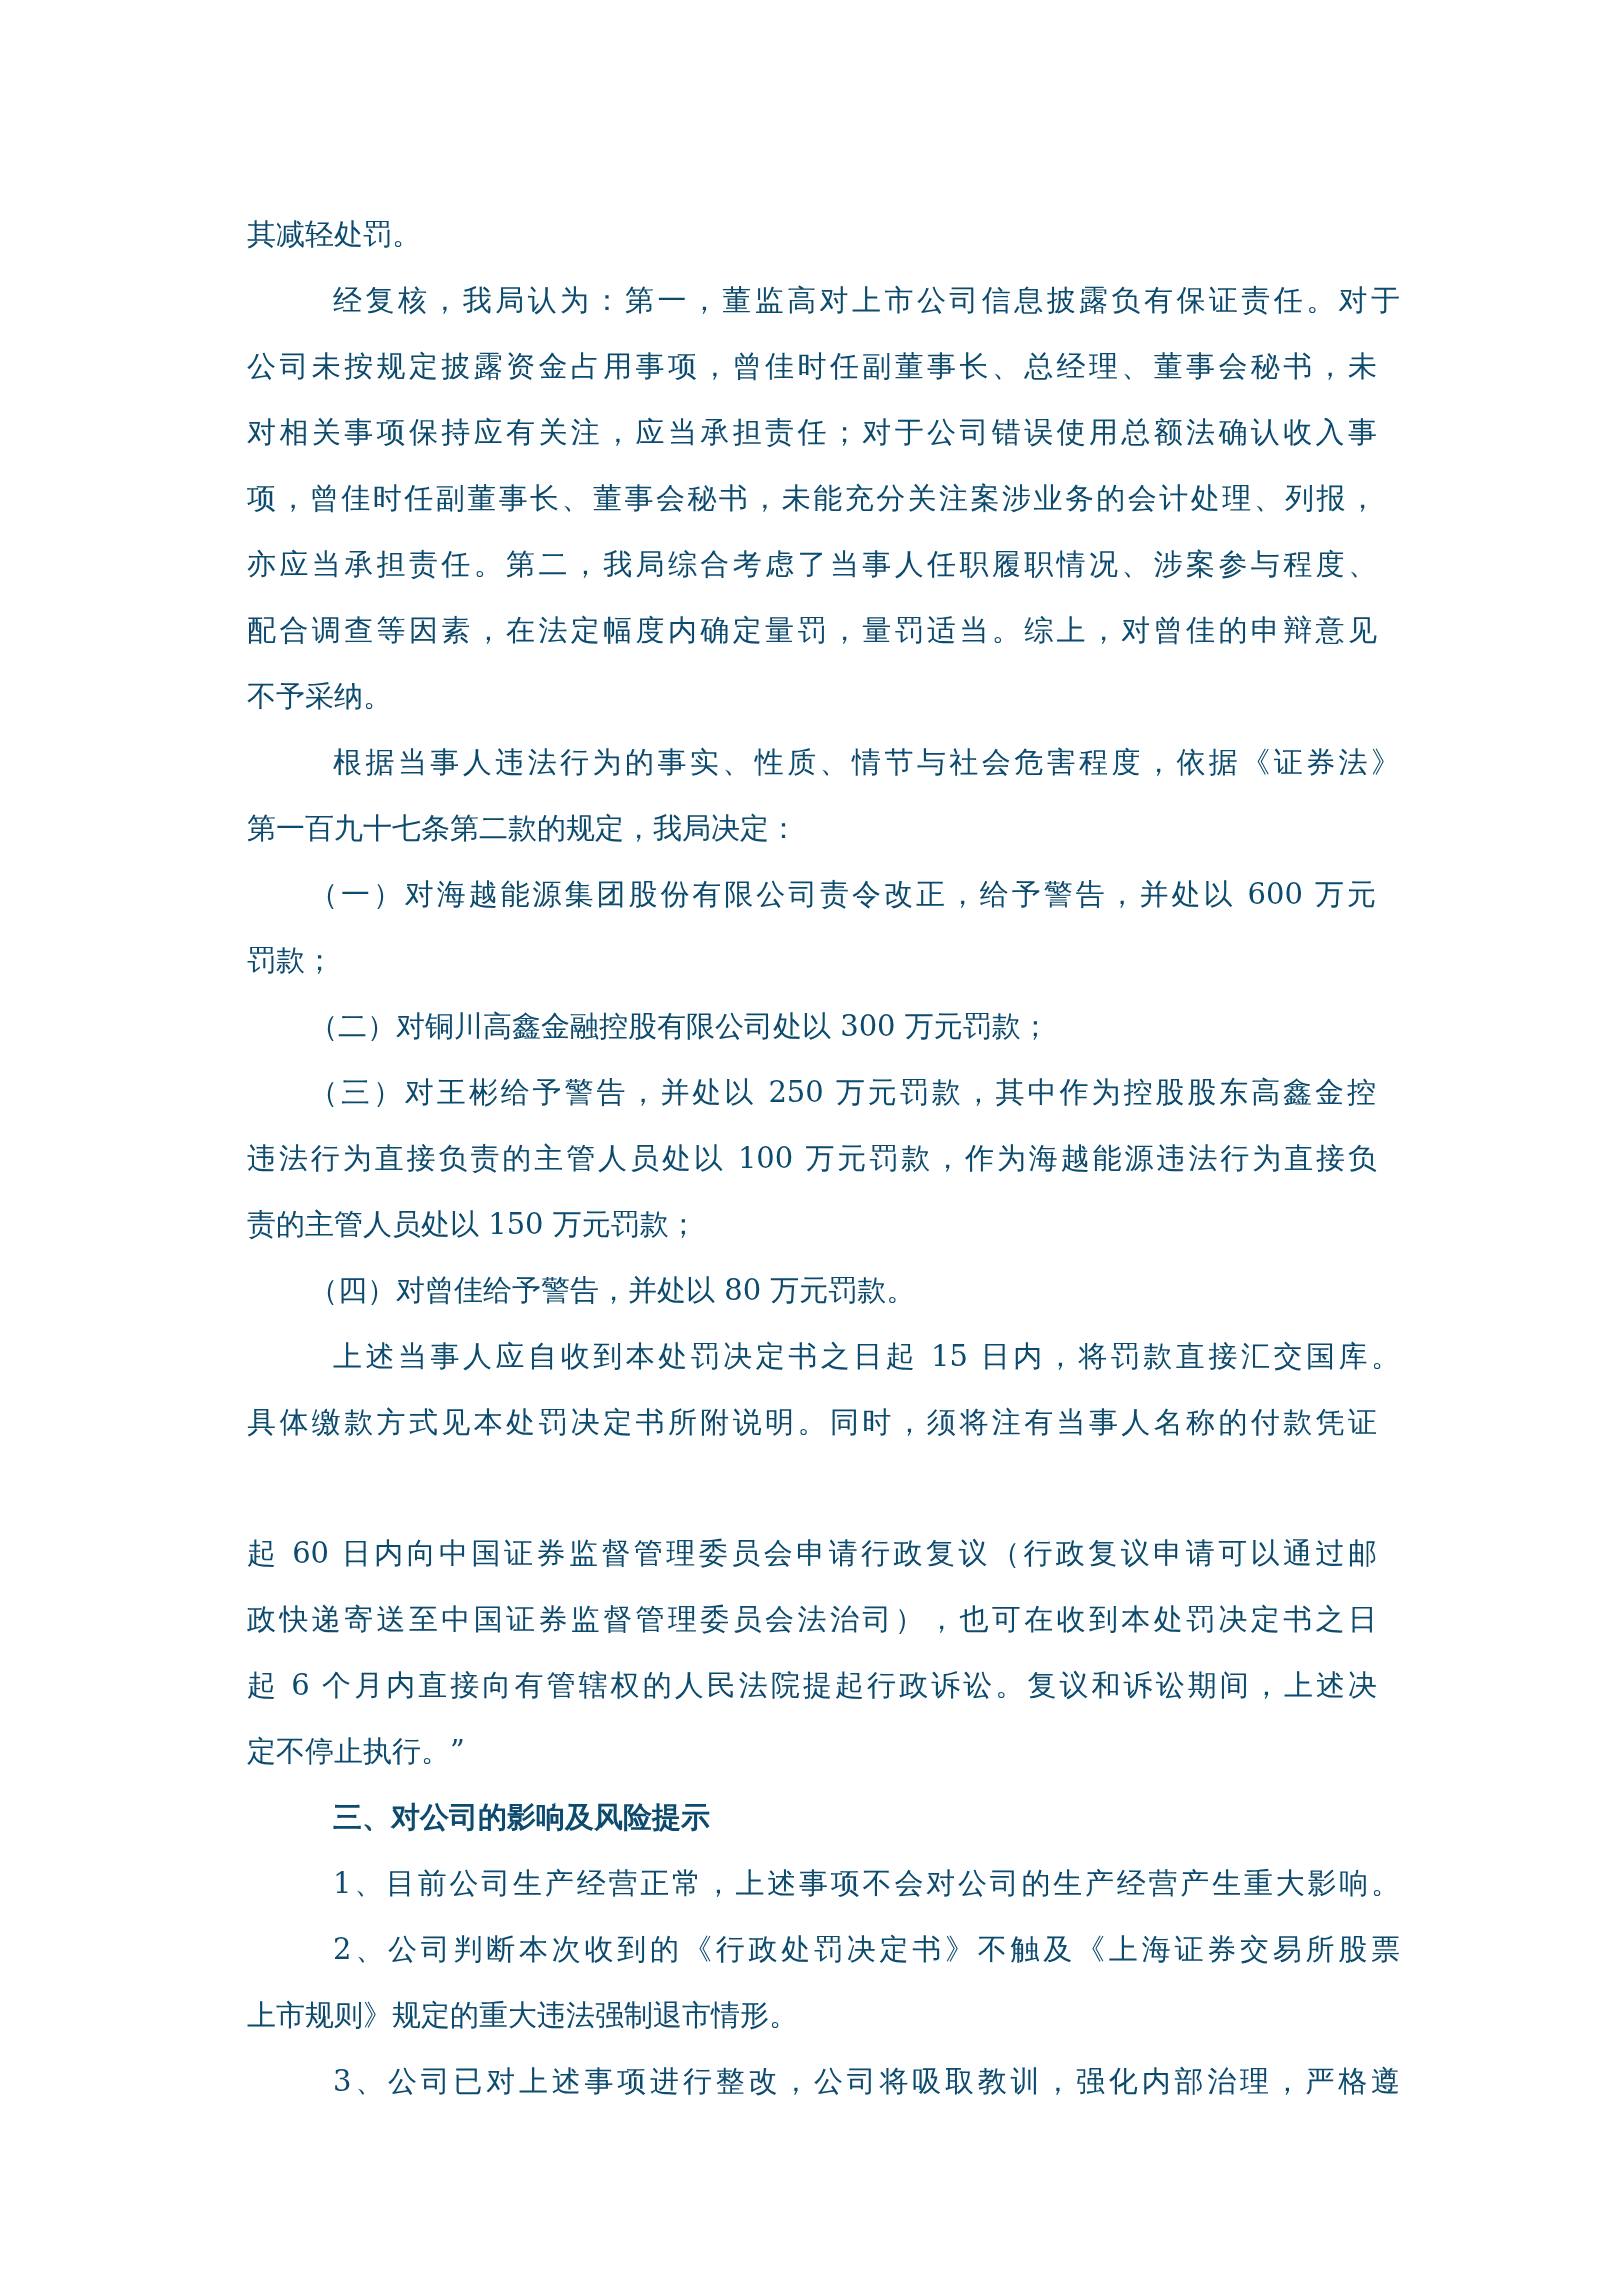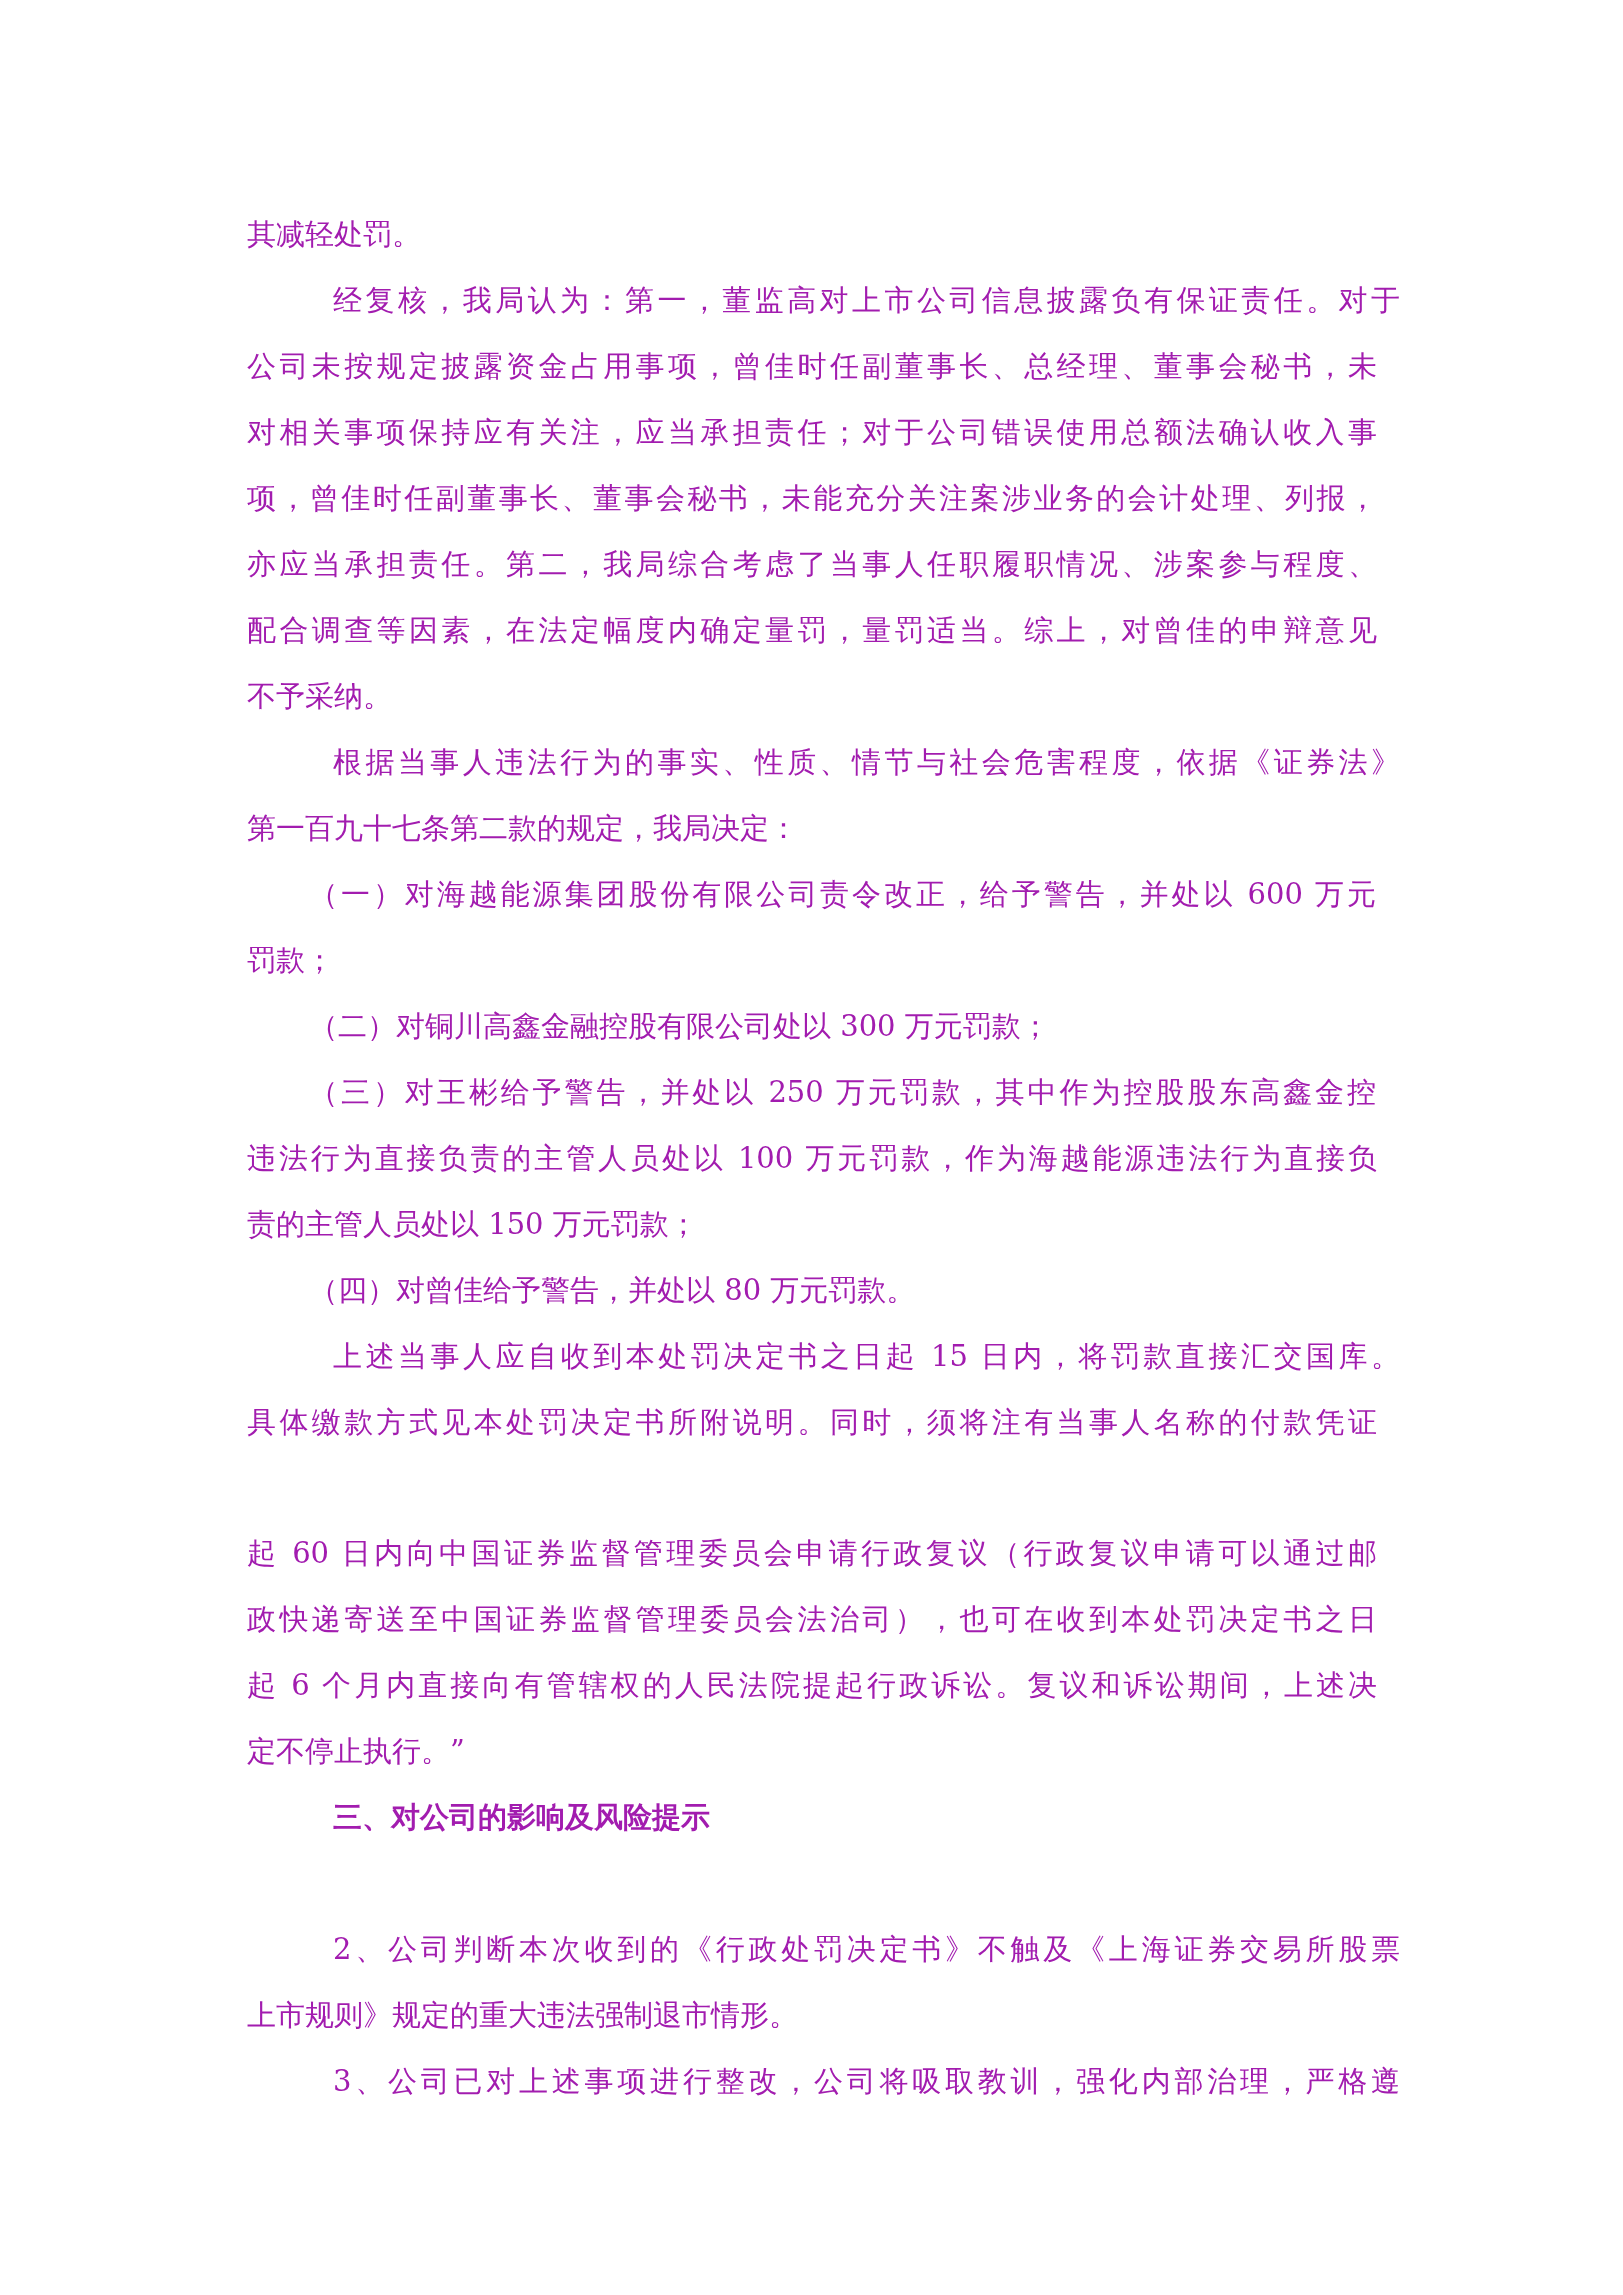--- a/index.html
+++ b/index.html
@@ -21,21 +21,21 @@
       background: #ffffff;
     }
     .line {
       position: absolute;
       left: 247px;
       width: 1130px;
       height: 37px;
       line-height: 37px;
       font-family: "DejaVu Serif", "Liberation Serif", serif;
       font-size: 29px;
-      color: #a21caf;
+      color: #0c4a6e;
       white-space: nowrap;
       text-align: justify;
       text-align-last: justify;
       overflow: visible;
     }
     .line.last {
       text-align: left;
       text-align-last: left;
     }
     .line.indent {
@@ -83,20 +83,21 @@
 
   <div class="line indent" style="top:1338px">上述当事人应自收到本处罚决定书之日起 15 日内，将罚款直接汇交国库。</div>
   <div class="line" style="top:1404px">具体缴款方式见本处罚决定书所附说明。同时，须将注有当事人名称的付款凭证</div>
   <div class="line" style="top:1535px">起 60 日内向中国证券监督管理委员会申请行政复议（行政复议申请可以通过邮</div>
   <div class="line" style="top:1601px">政快递寄送至中国证券监督管理委员会法治司），也可在收到本处罚决定书之日</div>
   <div class="line" style="top:1667px">起 6 个月内直接向有管辖权的人民法院提起行政诉讼。复议和诉讼期间，上述决</div>
   <div class="line last" style="top:1733px">定不停止执行。”</div>
 
   <div class="line indent last heading" style="top:1799px">三、对公司的影响及风险提示</div>
 
+  <div class="line indent" style="top:1865px">1、目前公司生产经营正常，上述事项不会对公司的生产经营产生重大影响。</div>
 
   <div class="line indent" style="top:1931px">2、公司判断本次收到的《行政处罚决定书》不触及《上海证券交易所股票</div>
   <div class="line last" style="top:1997px">上市规则》规定的重大违法强制退市情形。</div>
 
   <div class="line indent" style="top:2063px">3、公司已对上述事项进行整改，公司将吸取教训，强化内部治理，严格遵</div>
 
 </div>
 
 
 </body></html>

